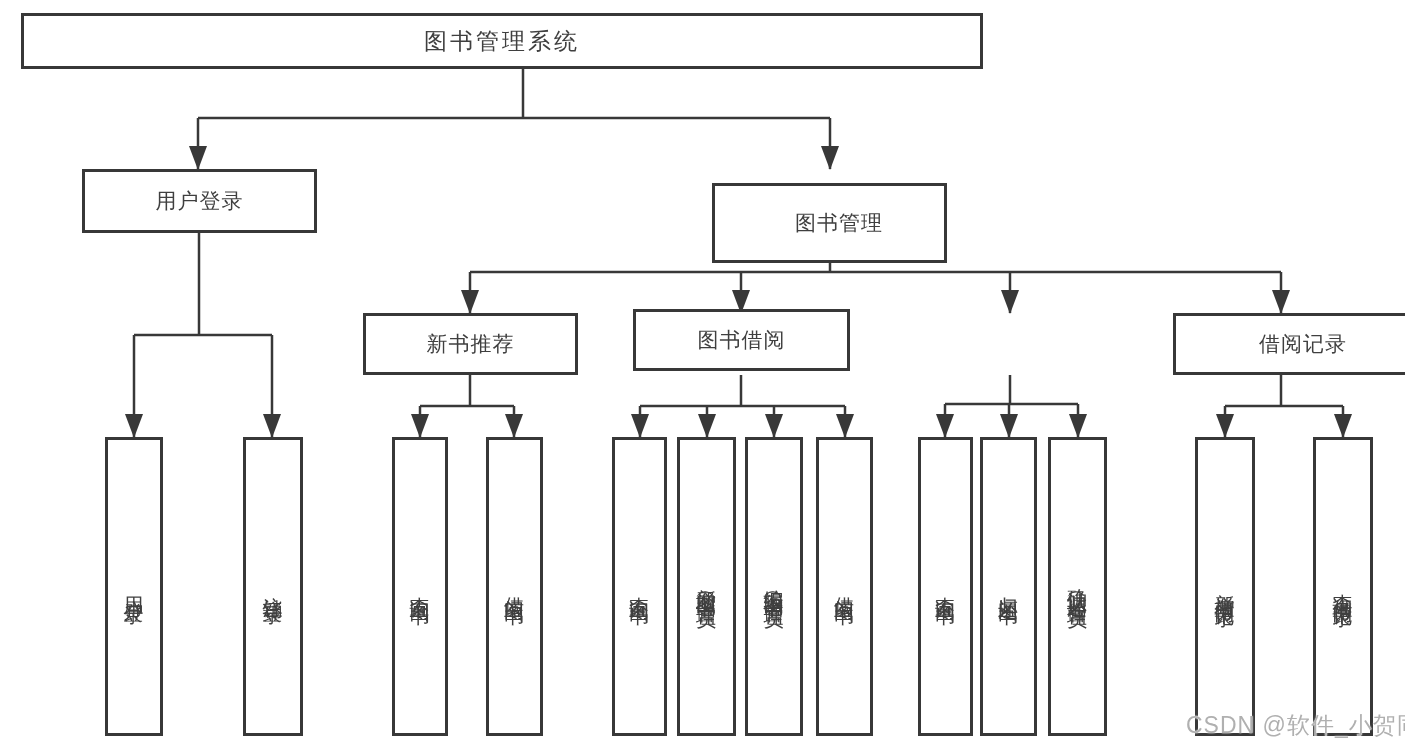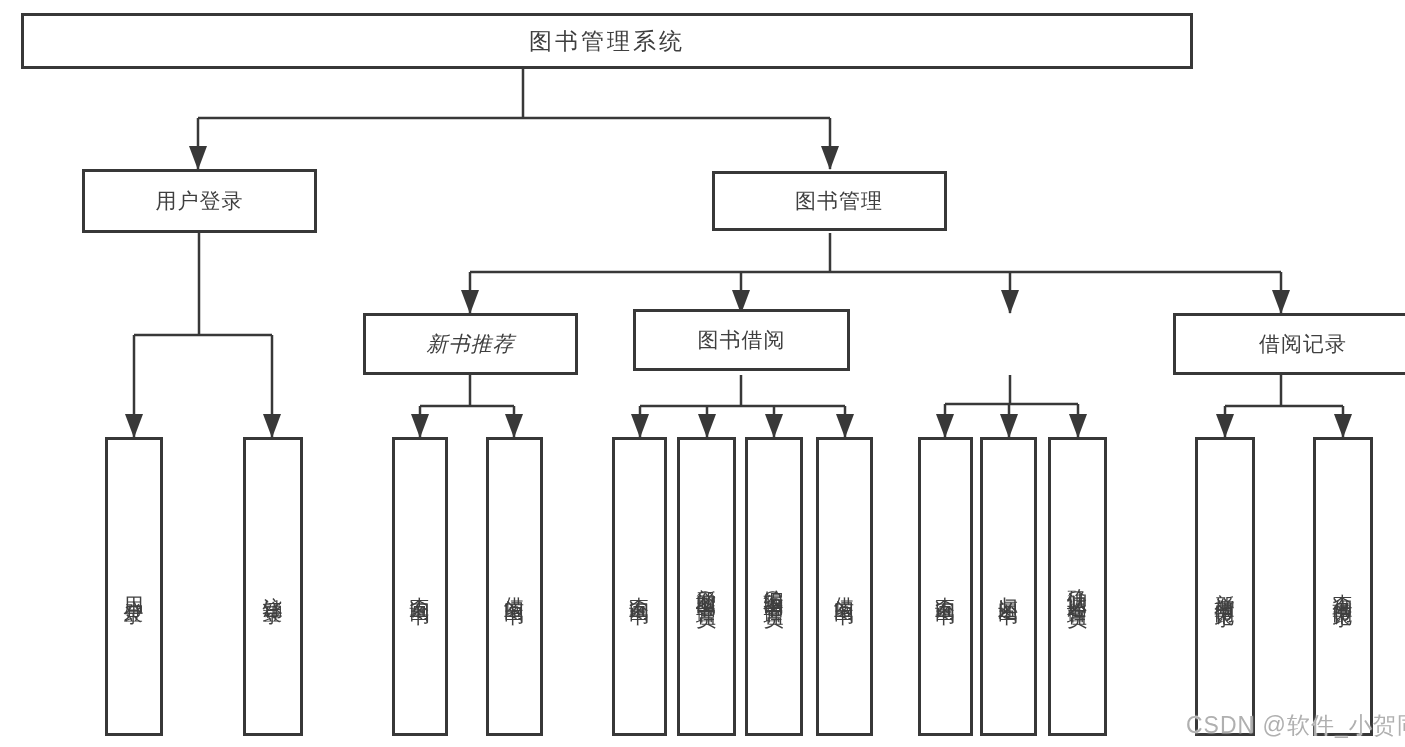--- a/index.html
+++ b/index.html
@@ -52,24 +52,24 @@
   .leaf .vtext {
     writing-mode: vertical-rl;
     text-orientation: mixed;
     font-size: 20px;
     letter-spacing: 3px;
     line-height: 1.1;
     color: #3f3f3f;
     white-space: nowrap;
   }
   
-  .n-root   { left: 21px;  top: 13px;  width: 1172px; height: 56px; }
+  .n-root   { left: 21px;  top: 13px;  width: 962px; height: 56px; }
   .n-ulogin { left: 82px;  top: 169px; width: 235px;  height: 64px; }
-  .n-bmgmt  { left: 712px; top: 171px; width: 235px;  height: 60px; padding-left: 19px; }
-  .n-rec    { left: 363px; top: 313px; width: 215px;  height: 62px; font-style: italic; }
+  .n-bmgmt  { left: 712px; top: 183px; width: 235px;  height: 80px; padding-left: 19px; }
+  .n-rec    { left: 363px; top: 313px; width: 215px;  height: 62px; }
   .n-bor    { left: 633px; top: 309px; width: 217px;  height: 62px; }
   .n-cur    { left: 903px; top: 313px; width: 214px;  height: 62px; }
   .n-recd   { left: 1173px;top: 313px; width: 244px;  height: 62px; padding-left: 16px; }
   
   .l-ul1 { left: 105px;  width: 58px; }
   .l-ul2 { left: 243px;  width: 60px; }
   .l-nr1 { left: 392px;  width: 56px; }
   .l-nr2 { left: 486px;  width: 57px; }
   .l-bb1 { left: 612px;  width: 55px; }
   .l-bb2 { left: 677px;  width: 59px; }

